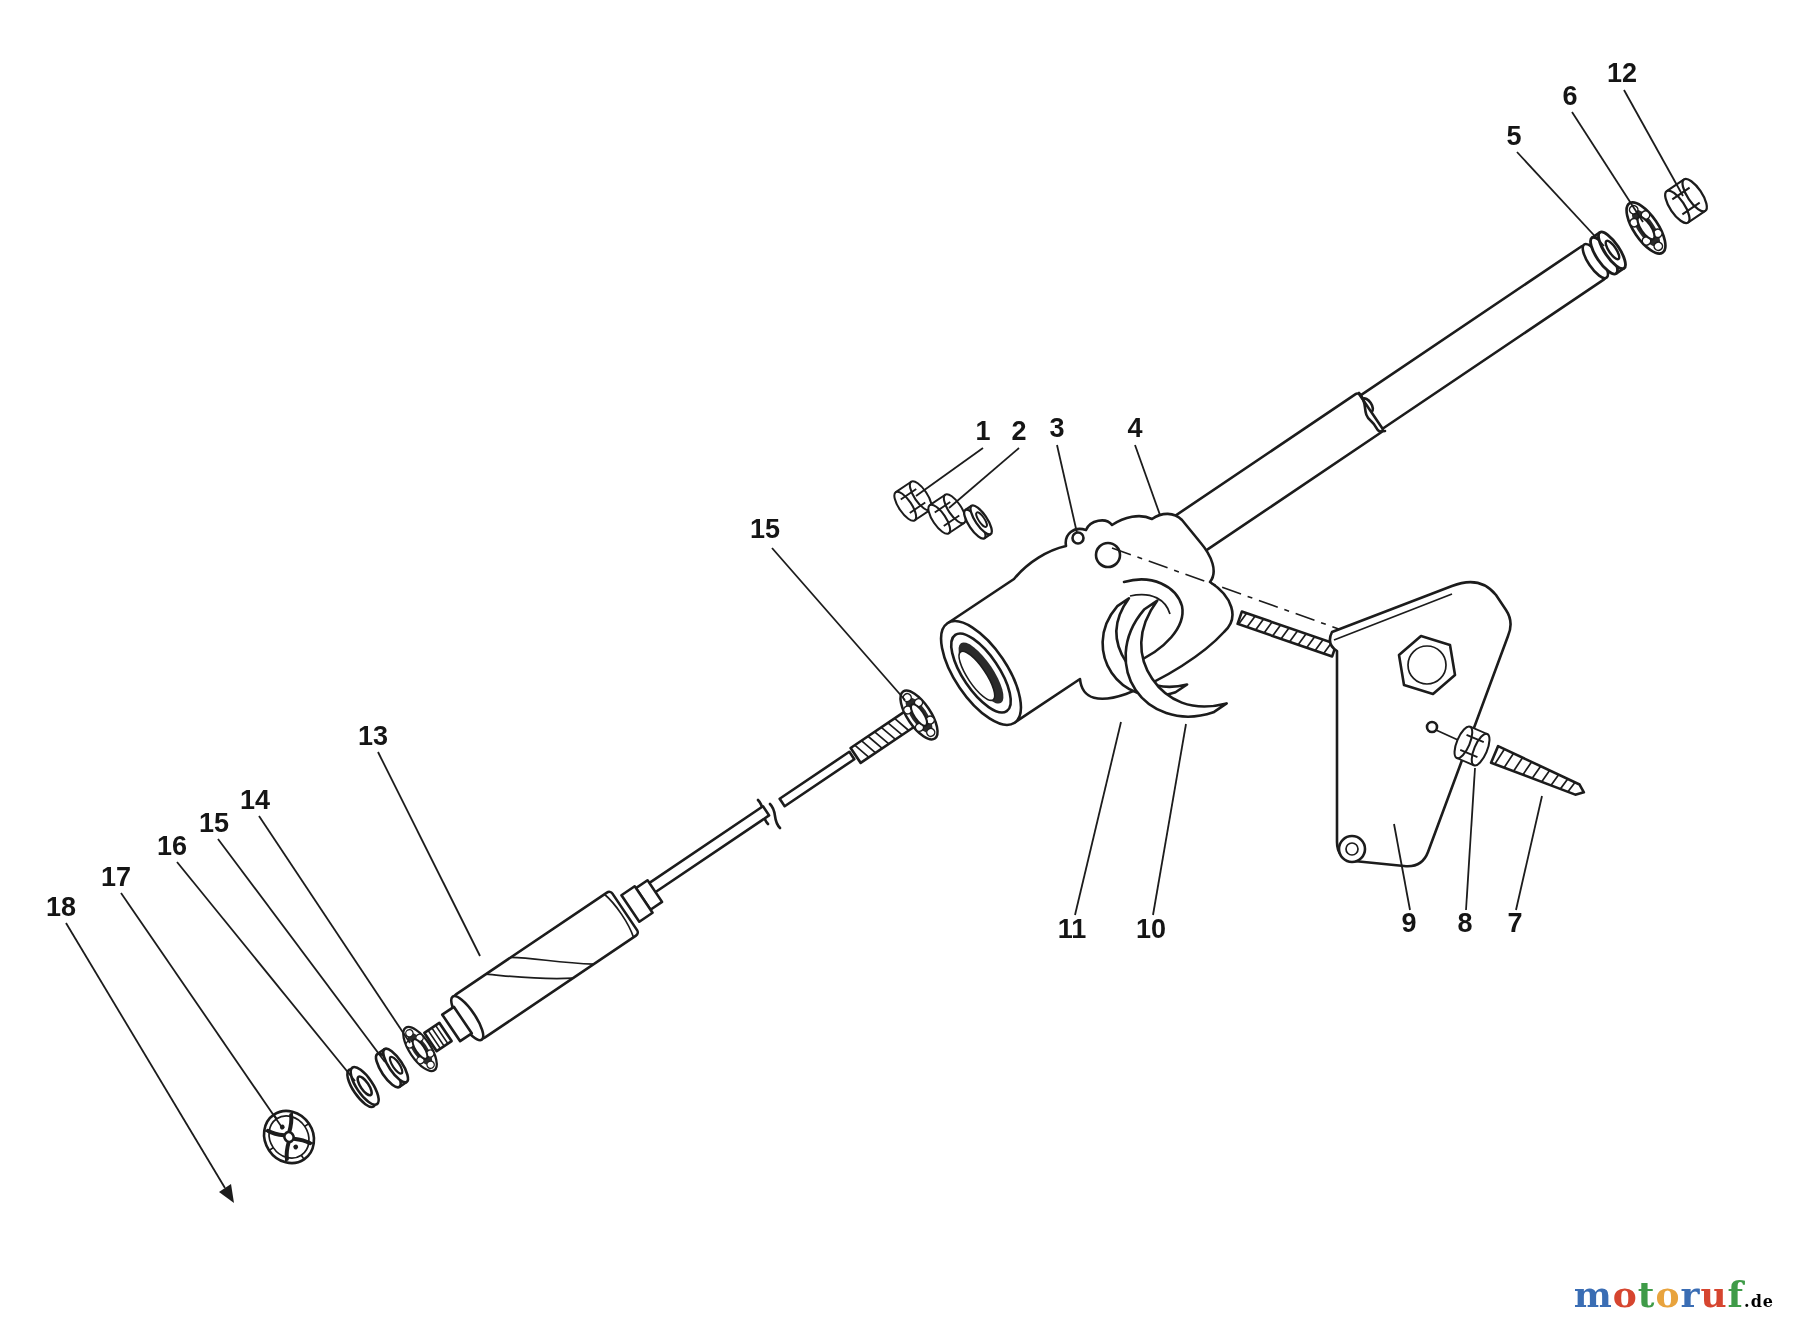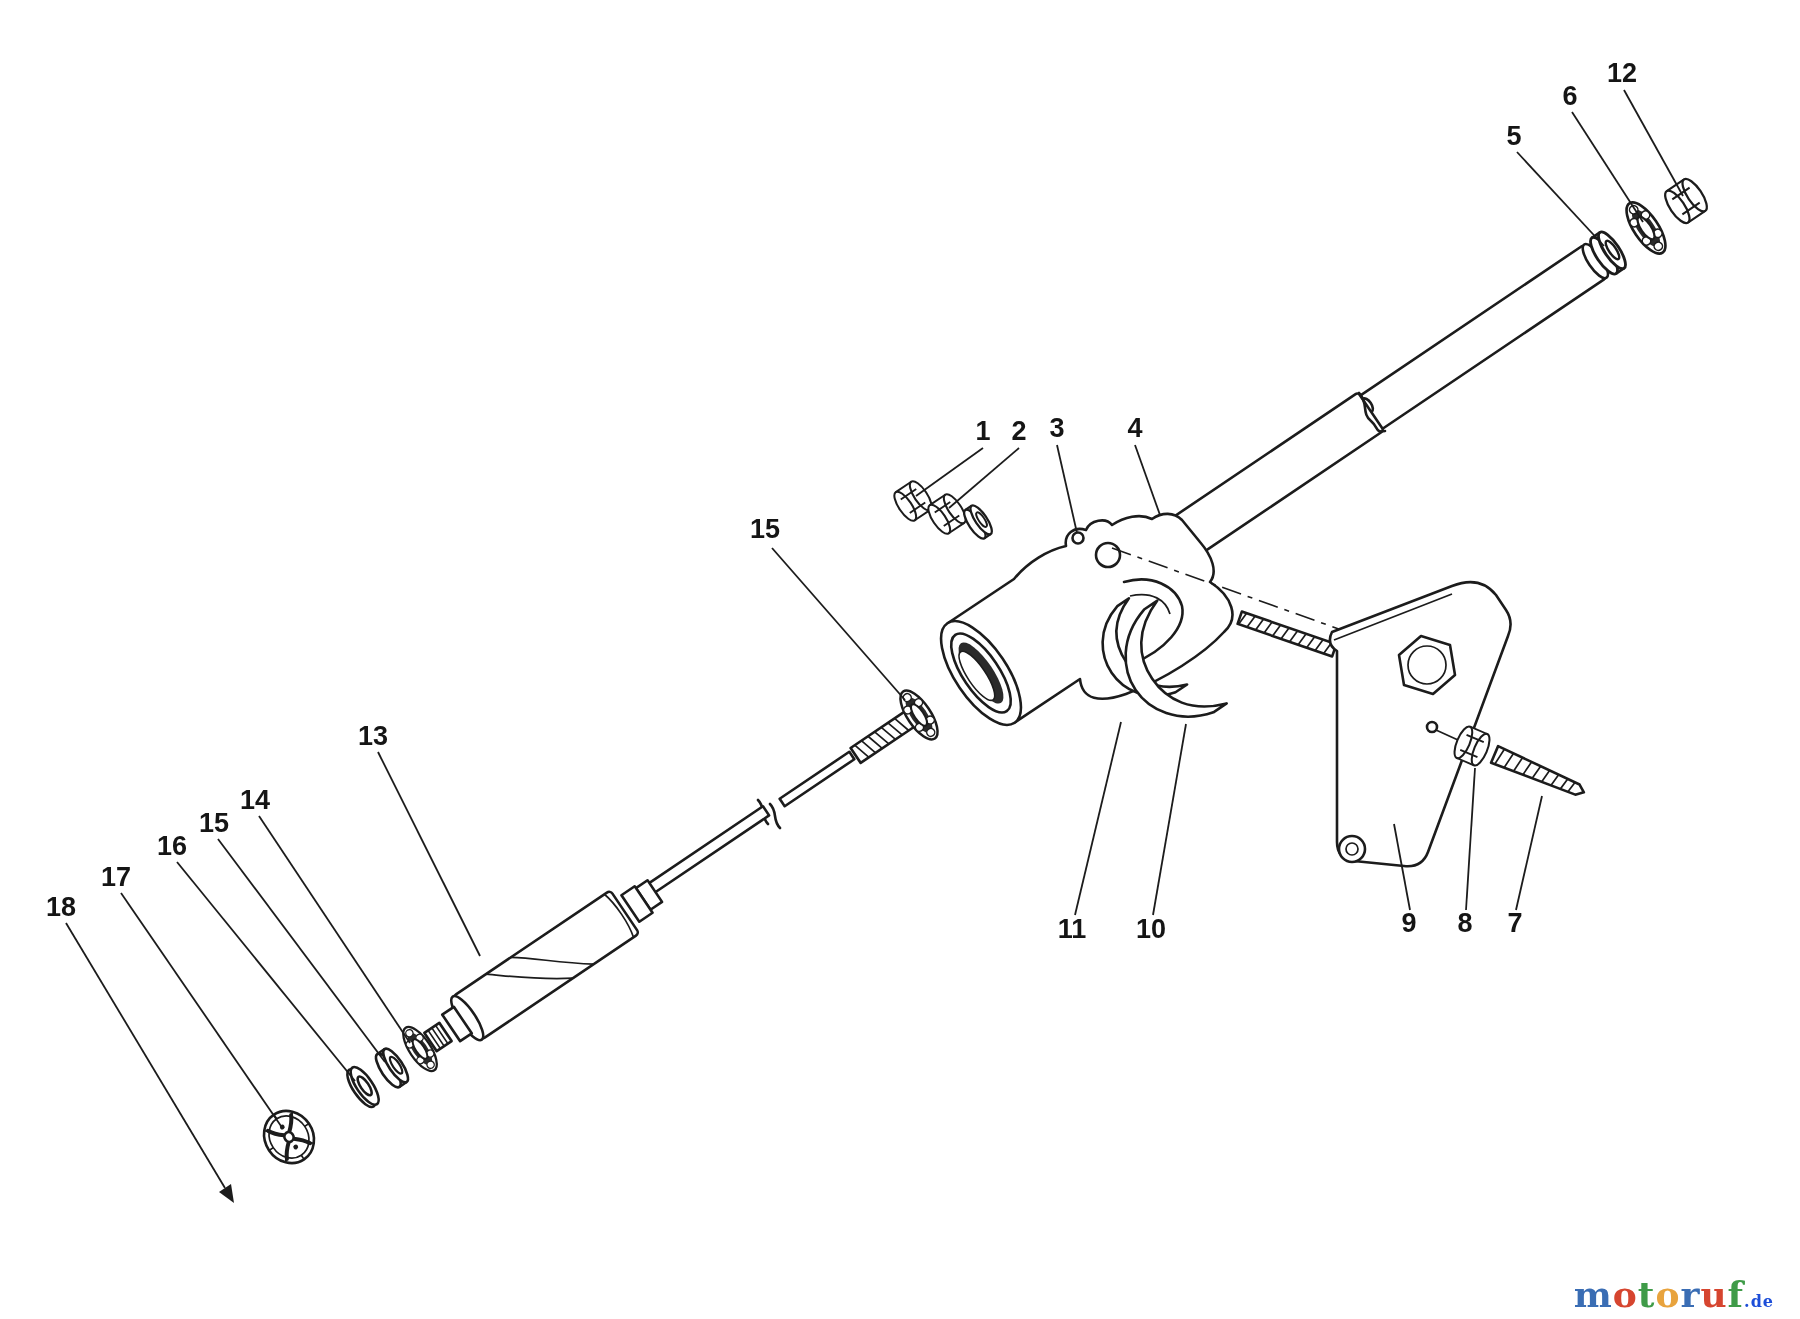--- a/index.html
+++ b/index.html
@@ -320,15 +320,15 @@
     <line class="leader" x1="1466" y1="910" x2="1475" y2="768"></line>
     <text class="callout" x="1465" y="932" text-anchor="middle">8</text>
   </g>
   <g>
     <line class="leader" x1="1516" y1="910" x2="1542" y2="796"></line>
     <text class="callout" x="1515" y="932" text-anchor="middle">7</text>
   </g>
 </svg>
 
 <div class="watermark">
-  <span style="color: rgb(58, 109, 180);">m</span><span style="color: rgb(214, 69, 47);">o</span><span style="color: rgb(63, 155, 72);">t</span><span style="color: rgb(232, 163, 61);">o</span><span style="color: rgb(58, 109, 180);">r</span><span style="color: rgb(214, 69, 47);">u</span><span style="color: rgb(63, 155, 72);">f</span><span class="suffix" style="color: #1d4ed8;">.de</span>
+  <span style="color: rgb(58, 109, 180);">m</span><span style="color: rgb(214, 69, 47);">o</span><span style="color: rgb(63, 155, 72);">t</span><span style="color: rgb(232, 163, 61);">o</span><span style="color: rgb(58, 109, 180);">r</span><span style="color: rgb(214, 69, 47);">u</span><span style="color: rgb(63, 155, 72);">f</span><span class="suffix" style="color: #000000;">.de</span>
 </div>
 </div>
 
 </body></html>

